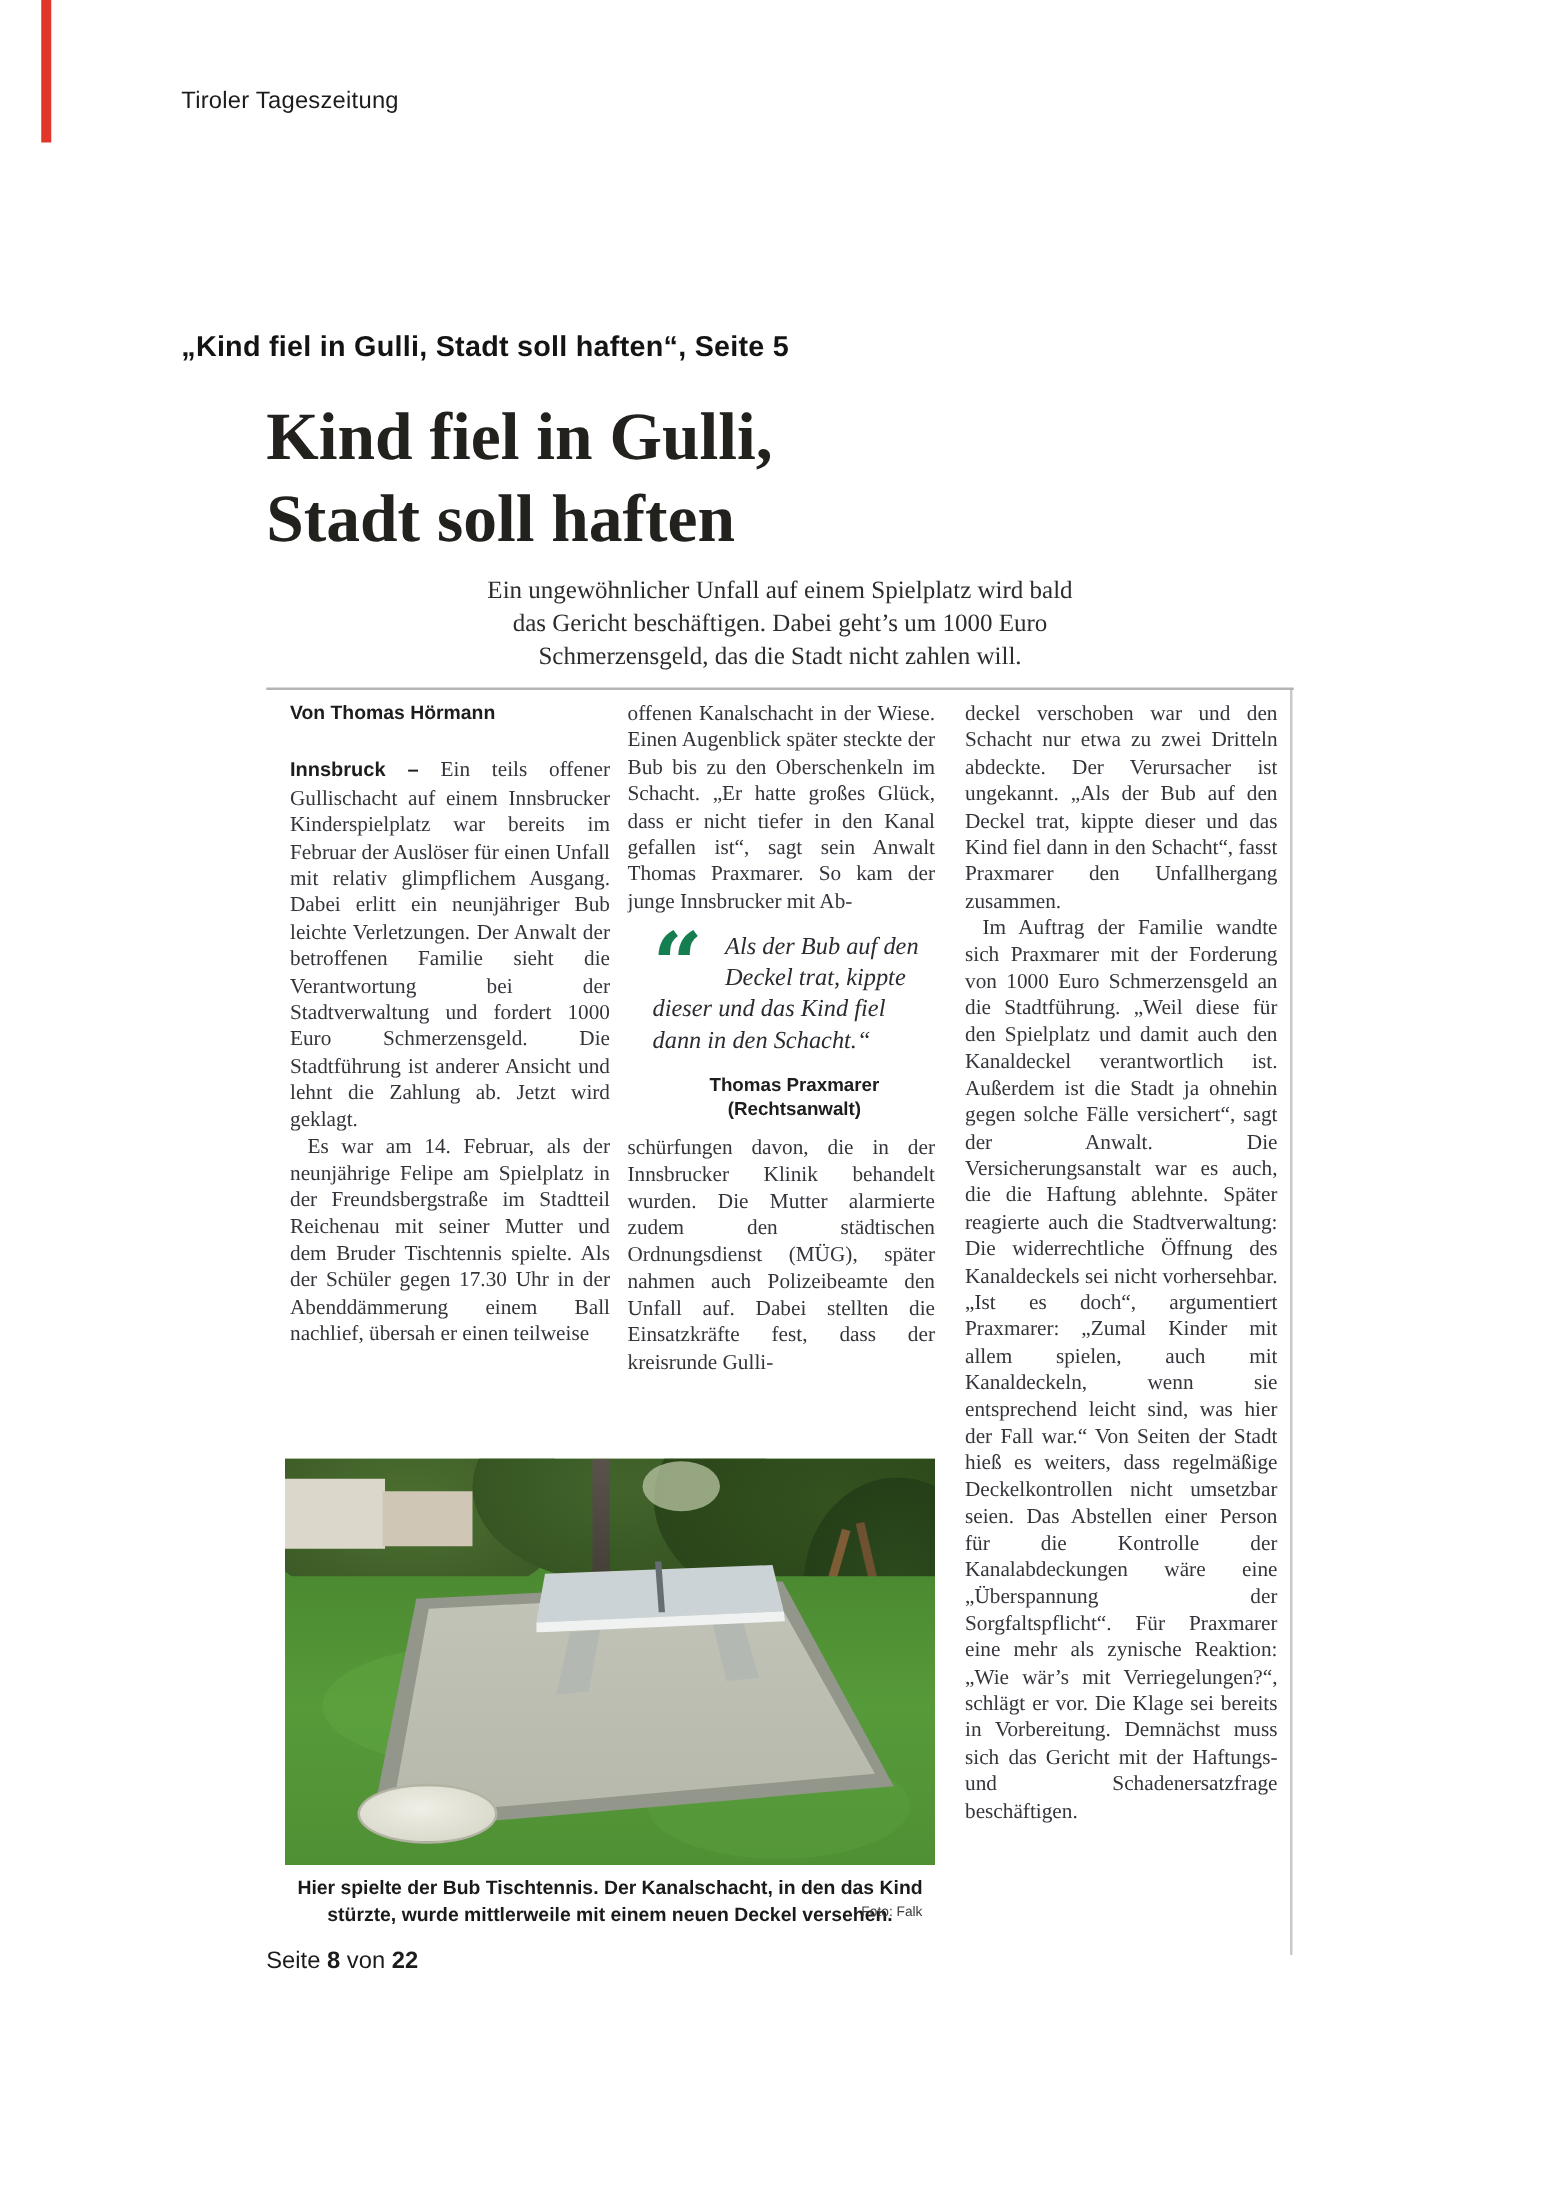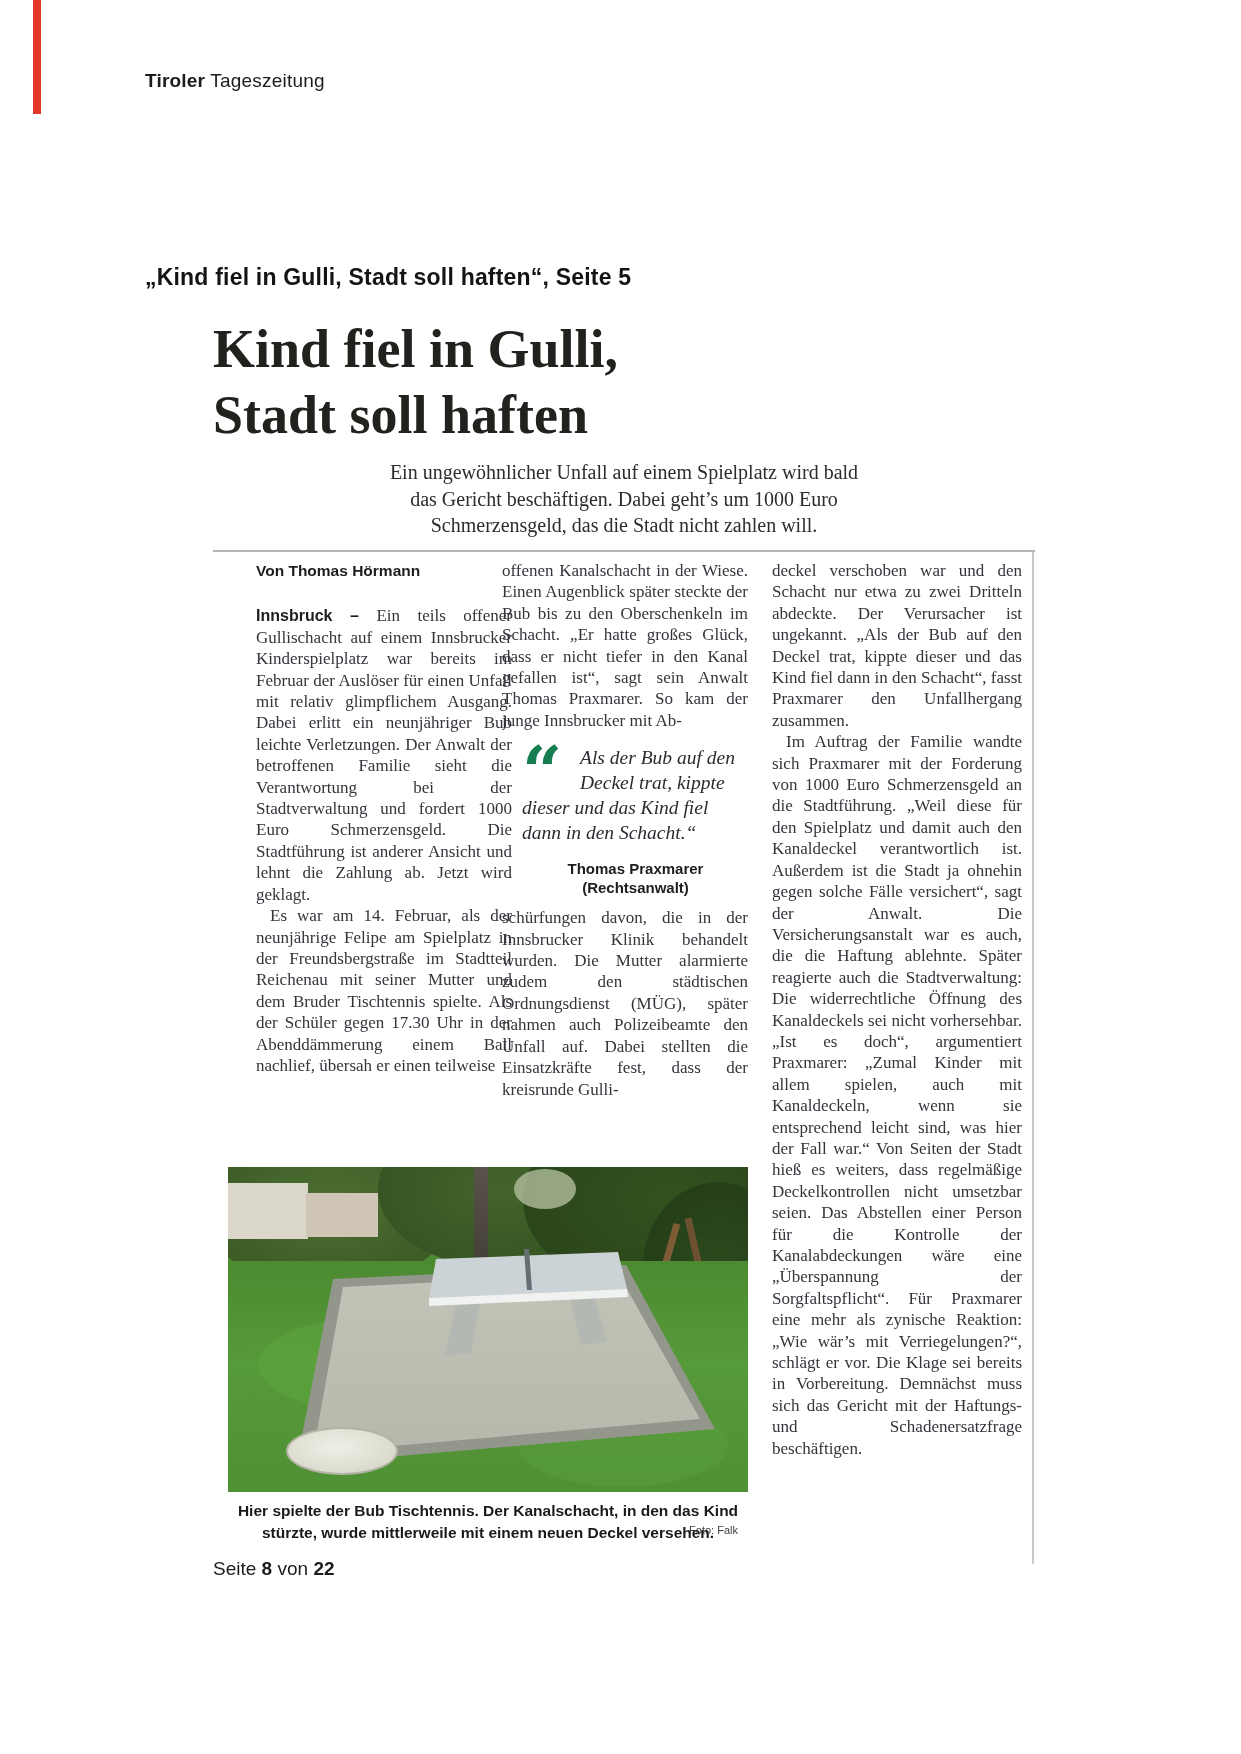--- a/index.html
+++ b/index.html
@@ -4,37 +4,37 @@
 <style>
   * { margin:0; padding:0; box-sizing:border-box; }
   html,body { background:#ffffff; }
   .page {
     position:relative; width:1241px; height:1754px; background:#ffffff;
     font-family:"Liberation Sans", sans-serif; overflow:hidden;
   }
   .red-bar { position:absolute; left:33px; top:0; width:8px; height:114px; background:#e3362b; }
 
   .masthead { position:absolute; left:145px; top:70px; font-size:19px; color:#1c1c1c; letter-spacing:.2px; }
-  .masthead .bold { font-weight:bold; }
+  .masthead .bold { font-weight:normal; }
 
   .clipping-title { position:absolute; left:145px; top:264px; font-size:23px; font-weight:bold; color:#141414; letter-spacing:.2px; }
 
   .article-title { position:absolute; left:213px; top:316px; width:822px; 
     font-family:"Liberation Serif", serif; font-weight:bold; font-size:54px; line-height:66px; color:#22211e; }
 
   .article-subtitle { position:absolute; left:213px; top:459px; width:822px; text-align:center; }
   .article-subtitle .inner { display:inline-block; width:478px;
     font-family:"Liberation Serif", serif; font-size:20px; line-height:26.5px; color:#2e2d2b; }
 
   .article-body { position:absolute; left:213px; top:550px; width:822px; height:1012px; border-top:2px solid #b5b5b3; }
   .rule-right { position:absolute; left:819px; top:0; width:2px; height:1012px; background:#c9c9c7; }
 
   .col { position:absolute; top:8px; font-family:"Liberation Serif", serif; font-size:17px; line-height:21.4px;
     color:#33353b; text-align:justify; }
-  .col1 { left:19px;  width:256px; height:604px; overflow:hidden;margin-left:24px; }
+  .col1 { left:19px;  width:256px; height:604px; overflow:hidden; }
   .col2 { left:289px; width:246px; height:604px; overflow:hidden; }
   .col3 { left:559px; width:250px; height:1004px; overflow:hidden; }
 
   .byline { font-family:"Liberation Sans", sans-serif; font-size:15.5px; font-weight:bold; color:#1d1d1d;
     margin-bottom:24px; text-align:left; }
   .lead { font-weight:bold; font-family:Liberation Sans, sans-serif; font-size:16px; color:#1d1d1d; }
   .indent { text-indent:14px; }
 
   .pullquote { margin:14px 0 10px 20px; text-align:left; }
   .pq-mark { float:left; width:54px; height:50px; font-family:"DejaVu Serif", serif; font-weight:bold;

